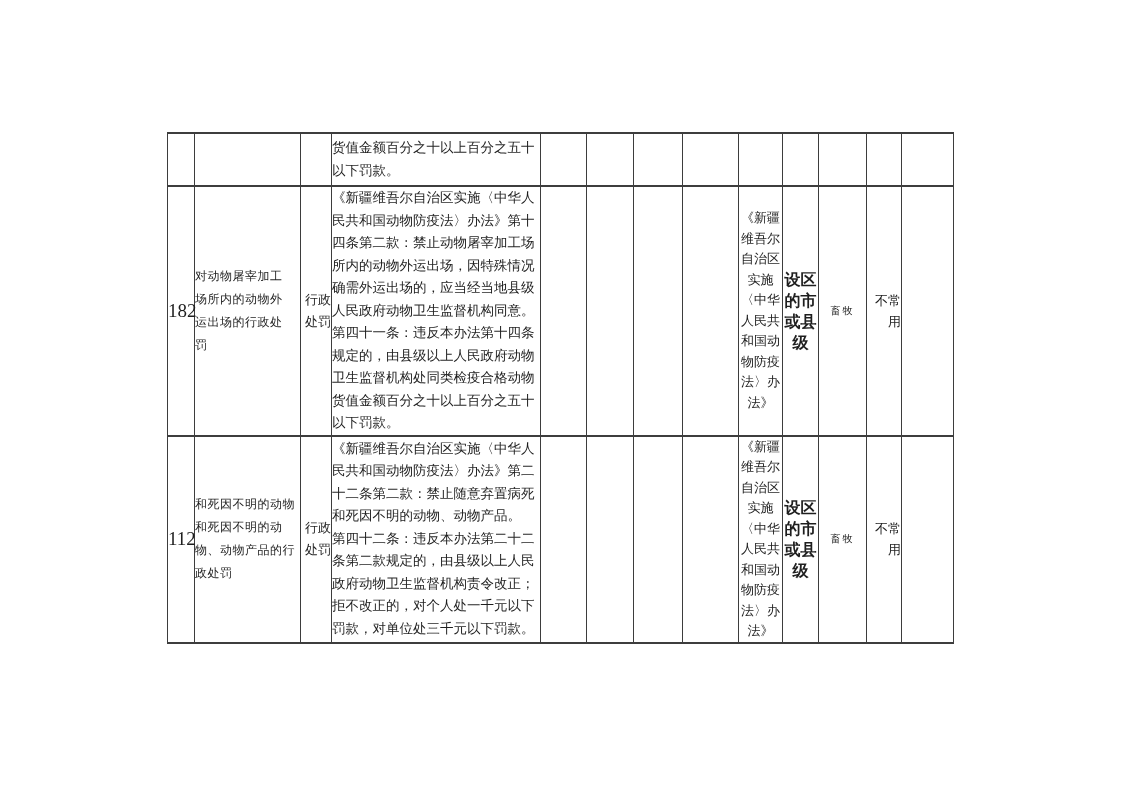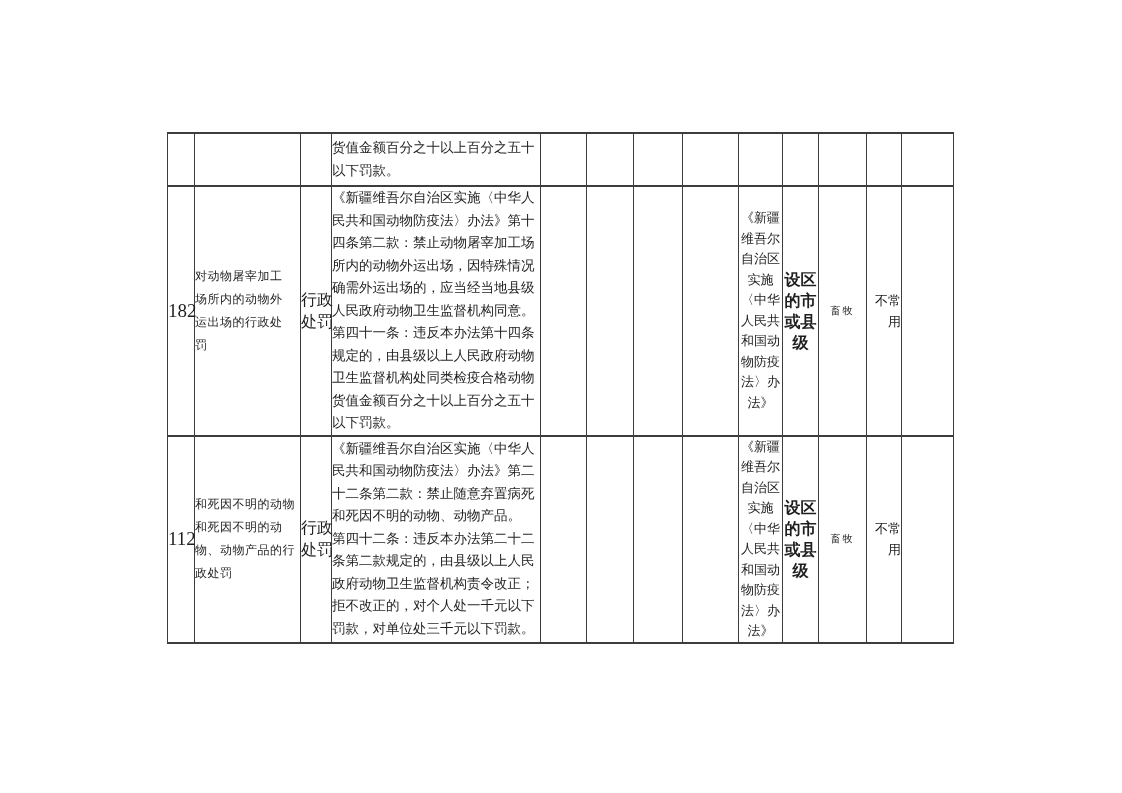--- a/index.html
+++ b/index.html
@@ -47,21 +47,21 @@
   }
   td.c-name {
     font-size: 12px;
     line-height: 23px;
     white-space: pre;
     padding-left: 3px;
     letter-spacing: 0.5px;
   }
   td.c-type {
     text-align: right;
-    font-size: 16px;
+    font-size: 13px;
     line-height: 22px;
     white-space: pre;
   }
   td.c-legal {
     font-size: 13.5px;
     line-height: 22.5px;
     white-space: pre;
     padding-left: 4px;
     text-align: left;
   }

